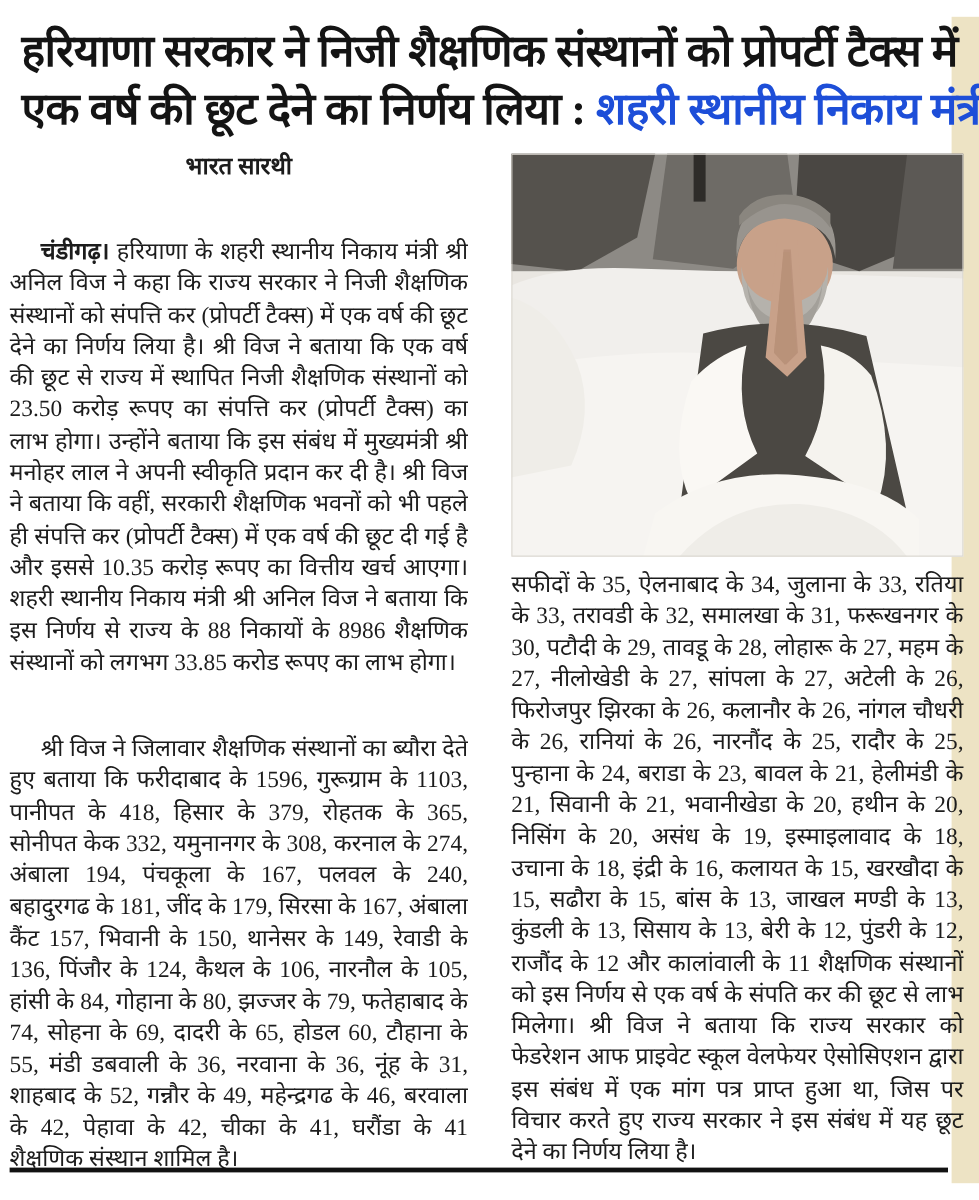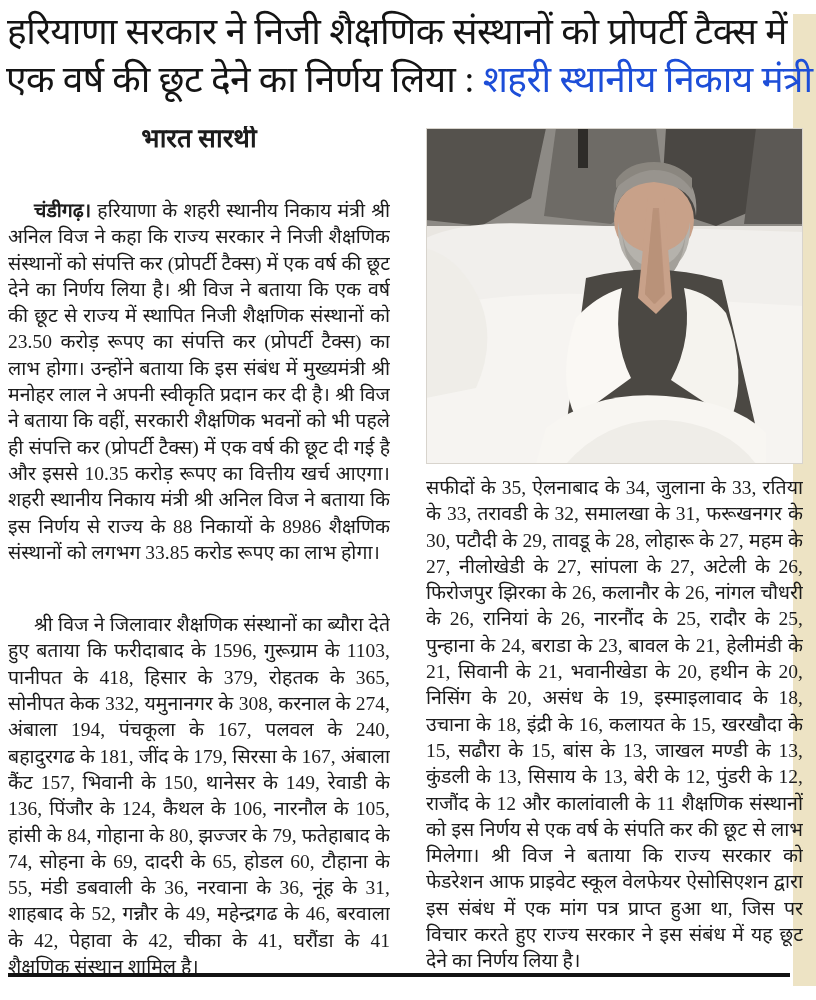--- a/index.html
+++ b/index.html
@@ -5,31 +5,31 @@
   html,body{margin:0;padding:0;}
   body{
     width:816px;height:1000px;position:relative;background:#ffffff;
     font-family:"Liberation Serif","DejaVu Sans",sans-serif;
     color:#1c1c1c;overflow:hidden;
   }
   
   .edge-strip{position:absolute;left:793px;top:14px;width:23px;height:972px;background:#ede3c4;}
   
   .headline{
-    position:absolute;left:6px;top:8px;width:782px;margin:0;
-    text-align:center;font-weight:400;font-size:37px;line-height:48px;
+    position:absolute;left:6px;top:8px;width:782px;margin:12px;
+    font-weight:700;font-size:37px;line-height:48px;
     letter-spacing:-0.5px;color:#141414;
   }
   .hl-line{display:block;white-space:nowrap;}
   .hl-red{color:#1d4ed8;}
   
   .col{position:absolute;top:126px;font-size:19.5px;line-height:26.3px;text-align:justify;}
   .col-left{left:8px;width:382px;height:850px;overflow:hidden;}
   .col-right{left:426px;width:377px;height:850px;overflow:hidden;}
-  .byline{font-weight:700;text-align:center;font-size:26px;line-height:26px;margin:0 0 3px 0;}
+  .byline{font-weight:700;text-align:center;font-size:20px;line-height:26px;margin:0 0 3px 0;}
   .para{margin:0;}
   .para.indent{text-indent:26px;margin-top:46px;}
   .dateline{font-weight:700;}
   figure.photo{margin:2px 0 11px 0;width:377px;height:336px;}
   figure.photo svg{display:block;width:377px;height:336px;}
   .bottom-rule{position:absolute;left:8px;top:973px;width:782px;height:4px;background:#121212;}
 </style>
 </head>
 <body>
 

